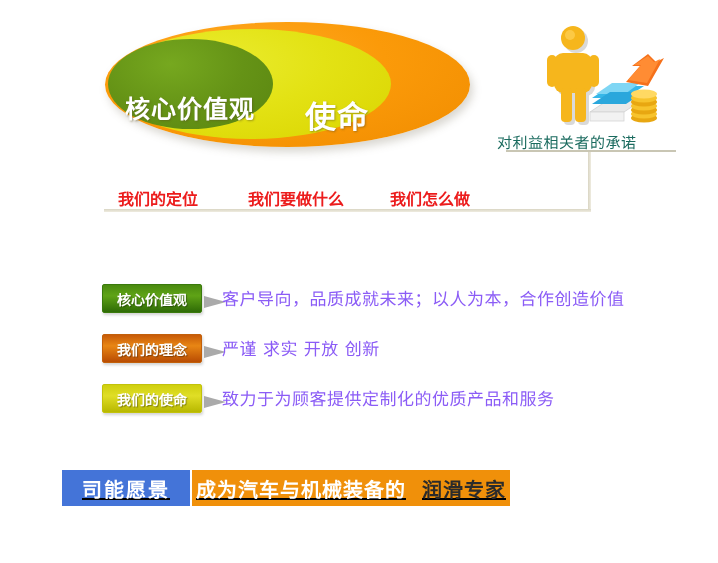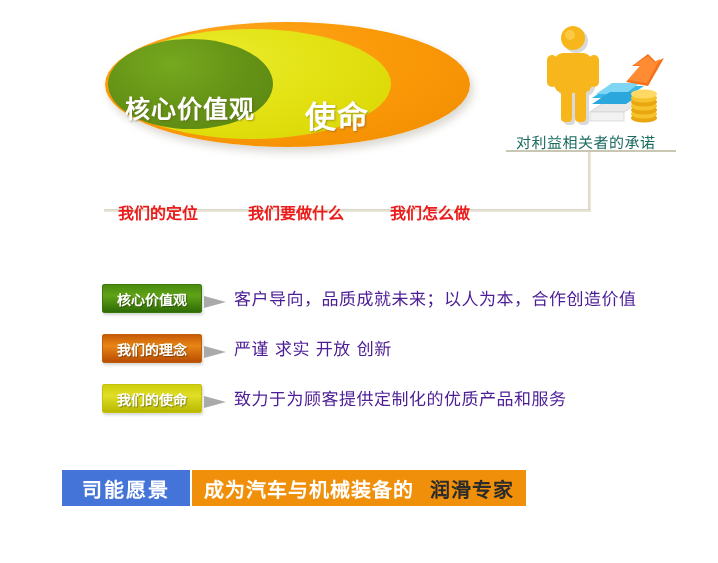--- a/index.html
+++ b/index.html
@@ -35,40 +35,40 @@
     white-space:nowrap;
   }
   .lab-core{left:20px;top:67px;font-size:25px;letter-spacing:1px;}
   .lab-mission{left:200px;top:70px;font-size:31px;letter-spacing:1px;}
   .lab-idea{left:283px;top:70px;font-size:23px;letter-spacing:1px;}
 
   
   .stake{position:absolute;left:528px;top:22px;width:150px;height:115px;}
   .stake-svg{position:absolute;left:0;top:0;}
   .stake-text{
-    position:absolute;left:516px;top:131px;
+    position:absolute;left:497px;top:131px;
     font-size:15px;color:#1b6b5f;letter-spacing:0.5px;white-space:nowrap;
   }
 
   
   .hline{
     position:absolute;left:104px;top:209px;width:487px;height:3px;
     background:linear-gradient(to bottom,#d9d5c3,#efece0);
   }
   .vline{
     position:absolute;left:588px;top:152px;width:3px;height:60px;
     background:linear-gradient(to right,#d9d5c3,#efece0);
   }
   .stake-underline{
     position:absolute;left:506px;top:150px;width:170px;height:2px;
     background:#c9c6b4;
   }
 
   
-  .qrow{position:absolute;left:104px;top:200px;width:500px;height:22px;}
+  .qrow{position:absolute;left:104px;top:186px;width:500px;height:22px;}
   .q{position:absolute;color:#ec1c1c;font-size:16px;font-weight:bold;white-space:nowrap;}
   .q1{left:14px;top:0;}
   .q2{left:144px;top:0;}
   .q3{left:286px;top:0;}
 
   
   .rows{position:absolute;left:102px;top:284px;width:600px;}
   .row{position:relative;height:50px;}
   .badge{
     position:absolute;left:0;top:0;width:98px;height:27px;
@@ -81,35 +81,35 @@
   .badge-green{background:linear-gradient(to bottom,#4a8a10 0%,#5fa316 40%,#2f6b06 100%);border:1px solid #3a7a0c;}
   .badge-yellow{background:linear-gradient(to bottom,#cfcf0e 0%,#e0de26 40%,#b8b800 100%);border:1px solid #c2c20a;}
   .badge-orange{background:linear-gradient(to bottom,#c75a08 0%,#e88614 40%,#b94c03 100%);border:1px solid #c2600a;}
   .arrow{
     position:absolute;left:102px;top:12px;width:0;height:0;
     border-top:6px solid transparent;border-bottom:6px solid transparent;
     border-left:22px solid #8d8d8d;
     opacity:0.75;
   }
   .rowtext{
-    position:absolute;left:132px;top:1px;font-size:17px;color:#4c1d95;
+    position:absolute;left:120px;top:1px;font-size:17px;color:#8b5cf6;
     white-space:nowrap;letter-spacing:0.5px;
   }
 
   
-  .vision{position:absolute;left:62px;top:470px;height:28px;display:flex;}
+  .vision{position:absolute;left:62px;top:470px;height:28px;display:flex;text-decoration:underline;}
   .vision-tag{
     width:128px;height:36px;background:#4474d8;
     display:flex;align-items:center;justify-content:center;
     color:#ffffff;font-size:20px;font-weight:bold;letter-spacing:2px;
     border-right:2px solid #ffffff;
   }
   .vision-body{
     height:36px;background:#f0900a;
-    display:flex;align-items:center;padding:0 12px;
+    display:flex;align-items:center;padding:0 4px;
     color:#ffffff;font-size:20px;font-weight:bold;letter-spacing:1px;
     white-space:nowrap;
   }
   .vision-strong{color:#2b2b2b;margin-left:16px;}
 </style>
 </head>
 <body>
 
 <div class="stage">
 

